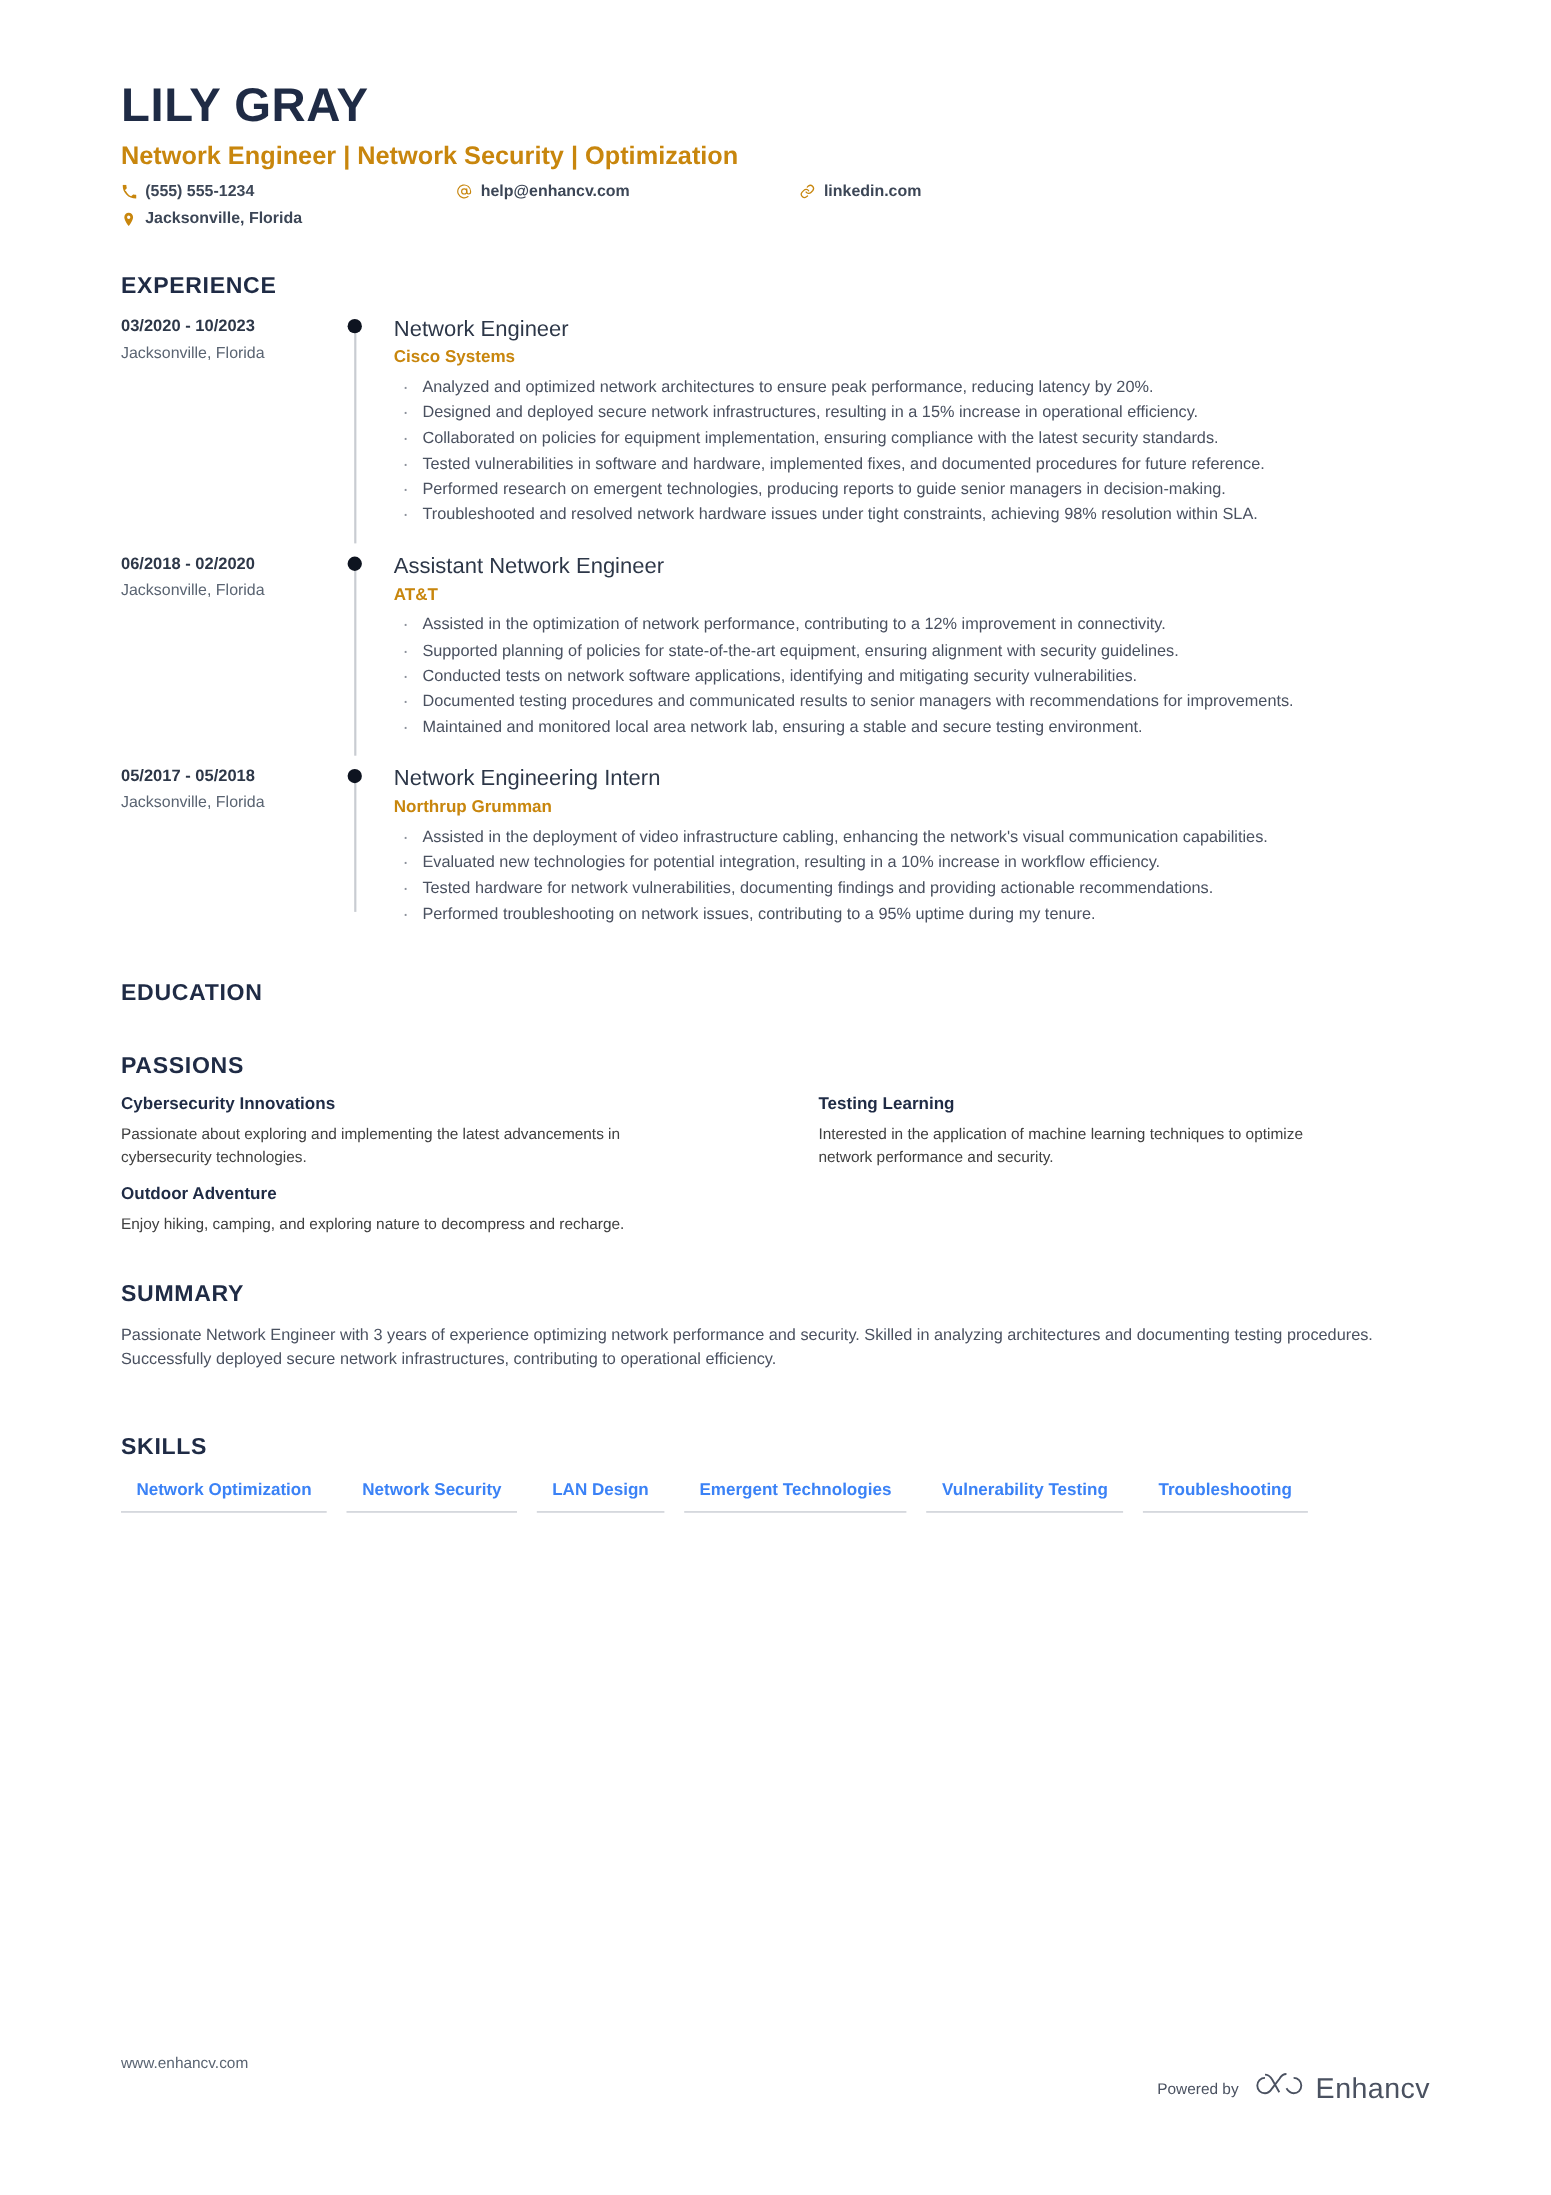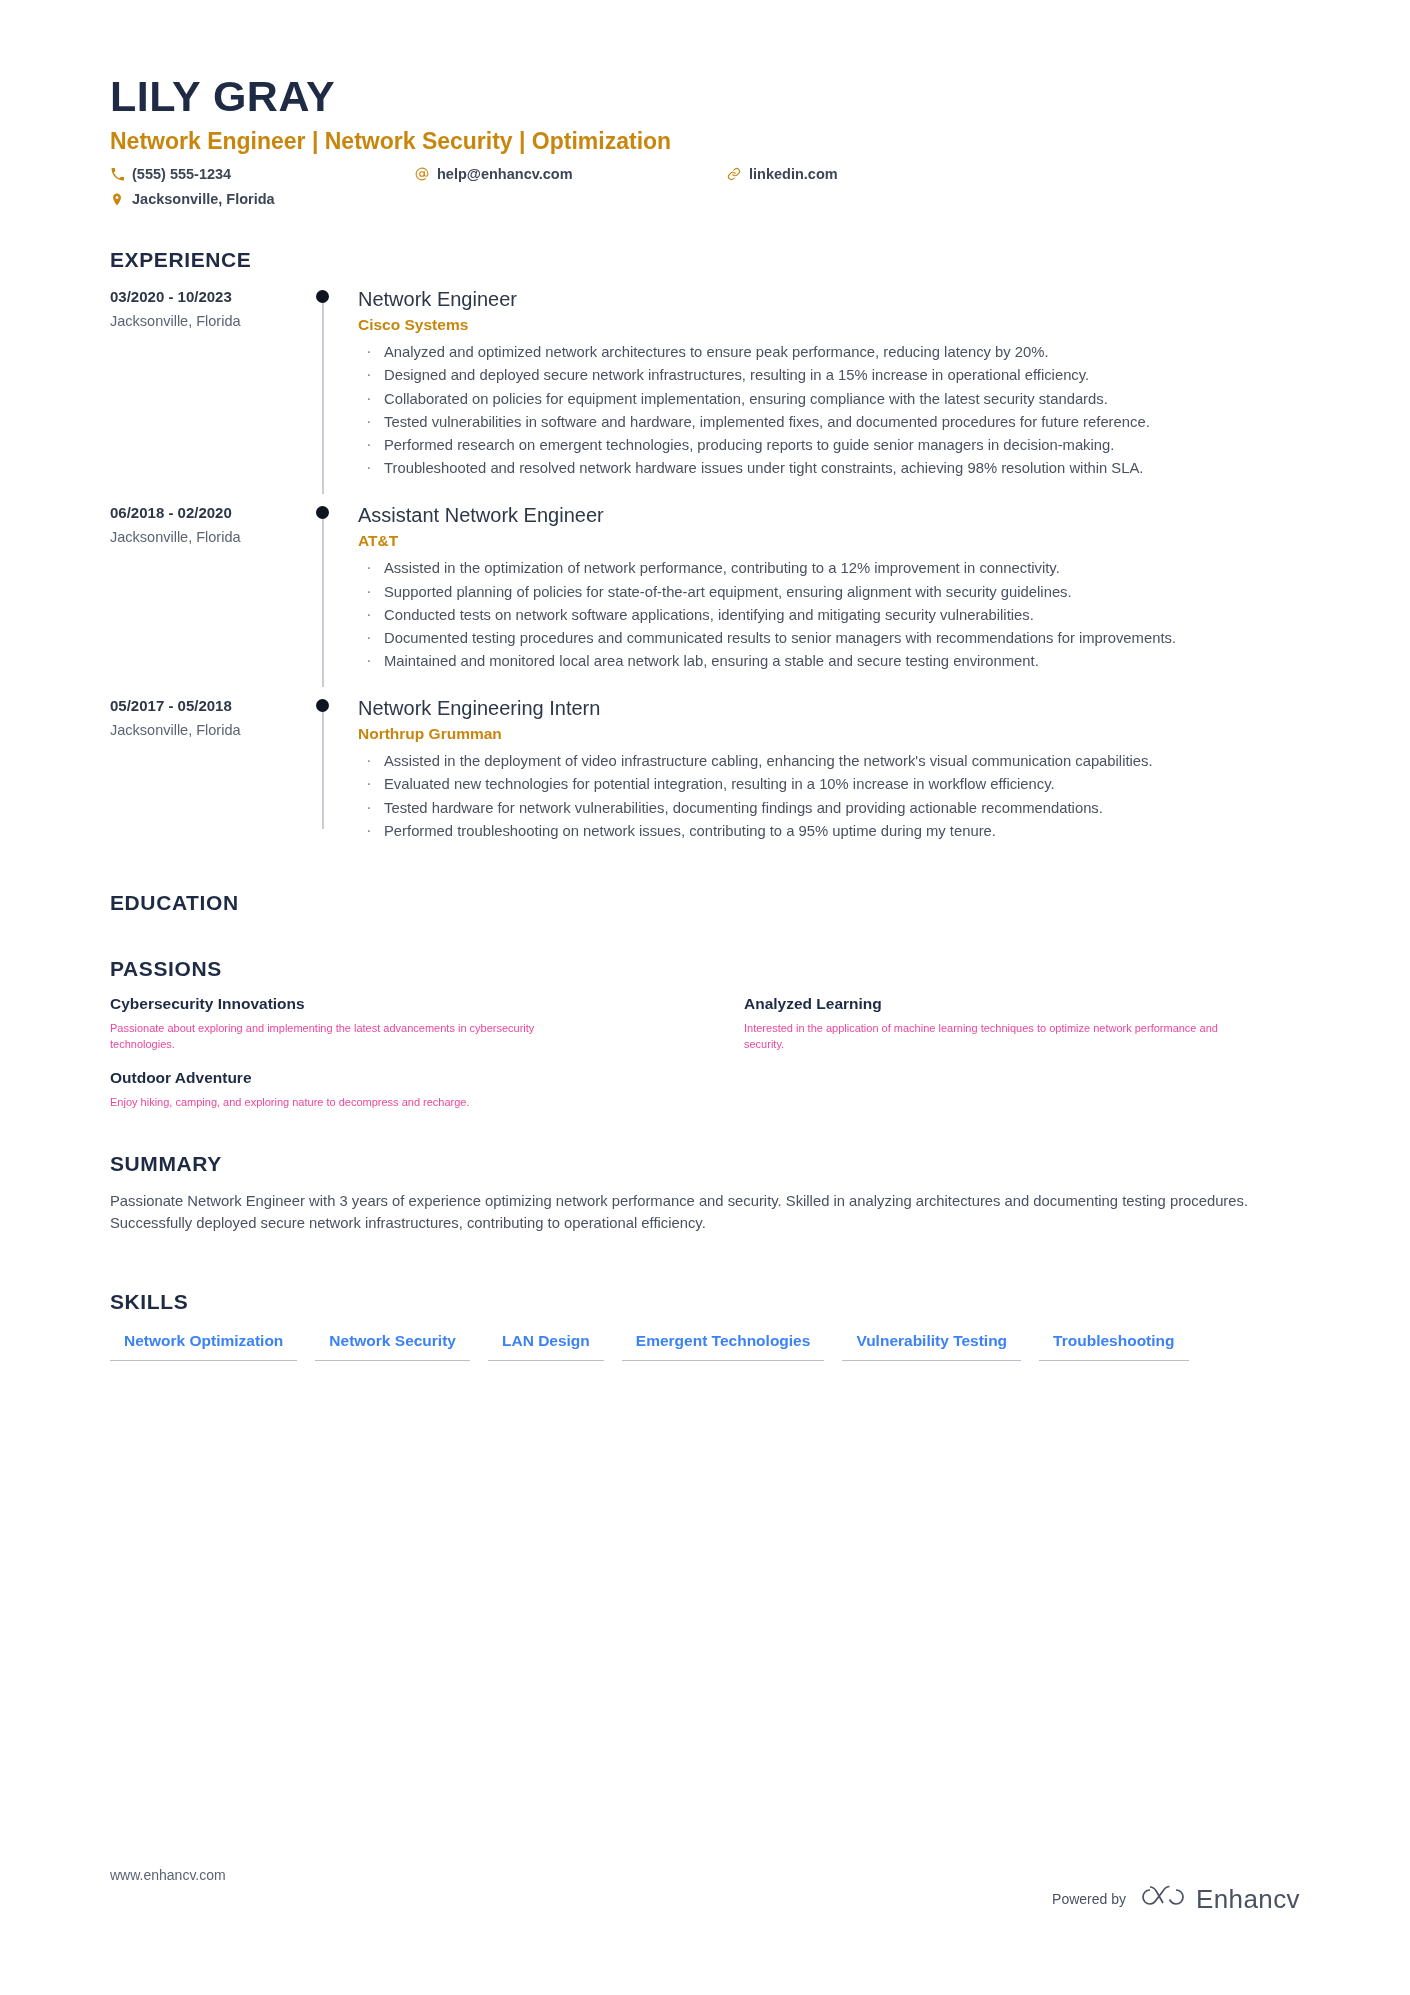--- a/index.html
+++ b/index.html
@@ -172,23 +172,23 @@
     column-gap: 78px;
     row-gap: 16px;
   }
   .passion-title {
     font-size: 15.5px;
     font-weight: bold;
     color: #1f2b45;
     margin-bottom: 7px;
   }
   .passion-text {
-    font-size: 11px;
+    font-size: 14px;
     line-height: 1.48;
-    color: #ec4899;
+    color: #404040;
     max-width: 480px;
   }
 
   
   .summary-text {
     font-size: 14.8px;
     line-height: 1.5;
     color: #4a5160;
     max-width: 1160px;
   }
@@ -355,21 +355,21 @@
   <section class="section" style="margin-top:42px;">
     <h2 class="section-title">PASSIONS</h2>
     <div class="passions-grid">
 
       <div>
         <div class="passion-title">Cybersecurity Innovations</div>
         <div class="passion-text">Passionate about exploring and implementing the latest advancements in cybersecurity technologies.</div>
       </div>
 
       <div>
-        <div class="passion-title">Analyzed Learning</div>
+        <div class="passion-title">Testing Learning</div>
         <div class="passion-text">Interested in the application of machine learning techniques to optimize network performance and security.</div>
       </div>
 
       <div>
         <div class="passion-title">Outdoor Adventure</div>
         <div class="passion-text">Enjoy hiking, camping, and exploring nature to decompress and recharge.</div>
       </div>
 
     </div>
   </section>

